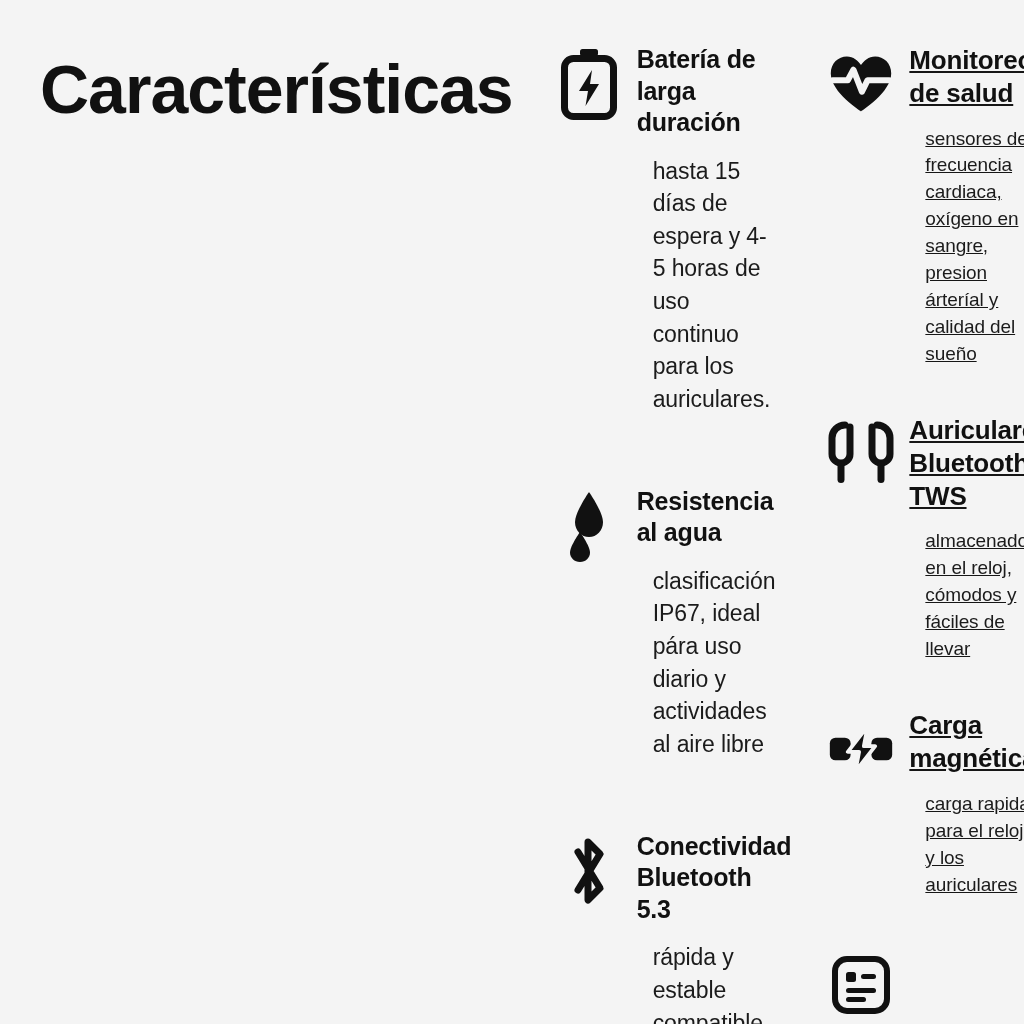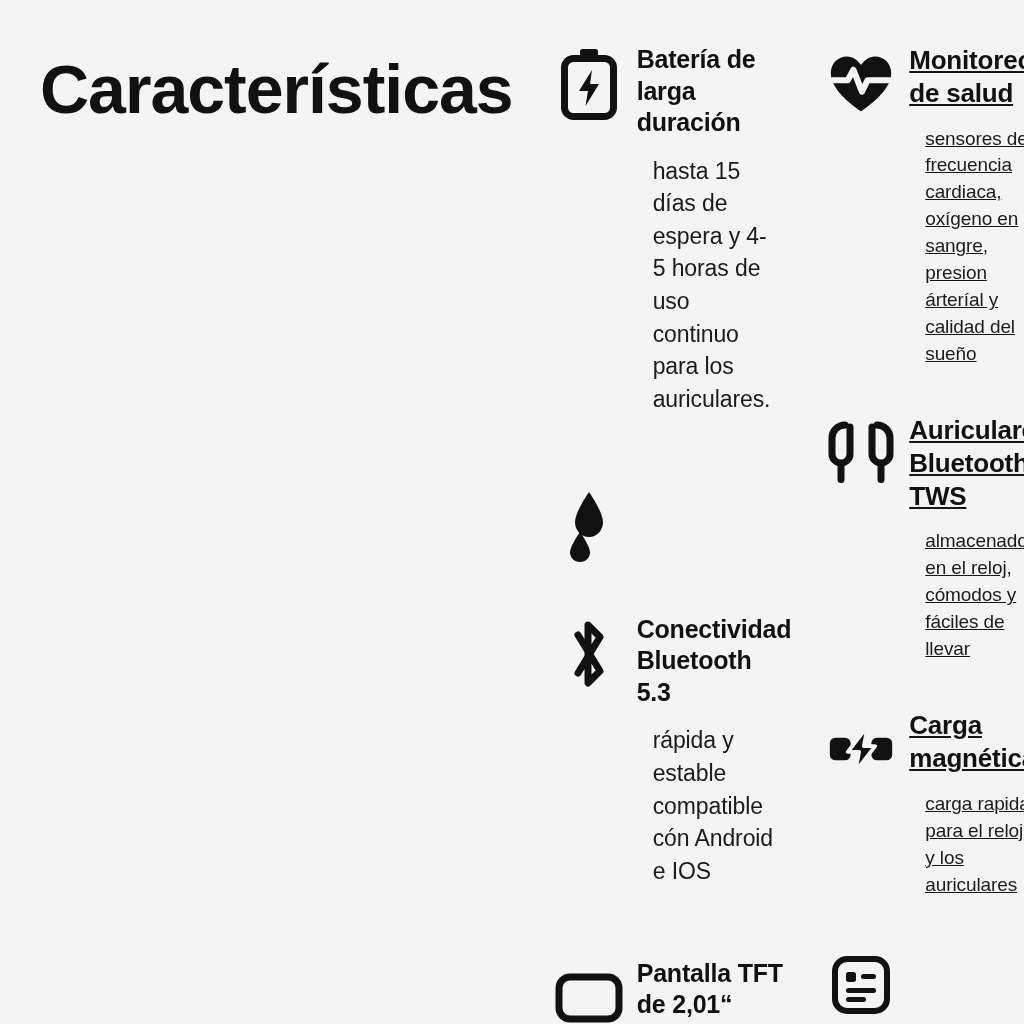--- a/index.html
+++ b/index.html
@@ -114,20 +114,24 @@
         </div>
       </div>
 
       <div class="feature">
         <div class="icon-wrap">
           <svg width="60" height="72" viewBox="0 0 60 72" fill="none">
             <path d="M30 2 C30 2 16 22 16 32 C16 40.8 22.3 47 30 47 C37.7 47 44 40.8 44 32 C44 22 30 2 30 2 Z" fill="#111"></path>
             <path d="M21 42 C21 42 11 56 11 62.5 C11 67.8 15.4 72 21 72 C26.6 72 31 67.8 31 62.5 C31 56 21 42 21 42 Z" fill="#111"></path>
           </svg>
         </div>
+        <div class="feature-text">
+          <p class="feature-title">Resistencia al agua</p>
+          <p class="feature-desc">clasificación IP67, ideal pára uso diario y actividades al aire libre</p>
+        </div>
       </div>
 
       <div class="feature">
         <div class="icon-wrap">
           <svg width="46" height="74" viewBox="0 0 46 74" fill="none">
             <path d="M12 18 L34 54 L22 66 V8 L34 20 L12 56" stroke="#111" stroke-width="7" stroke-linecap="round" stroke-linejoin="round" fill="none"></path>
           </svg>
         </div>
         <div class="feature-text">
           <p class="feature-title">Conectividad Bluetooth 5.3</p>

